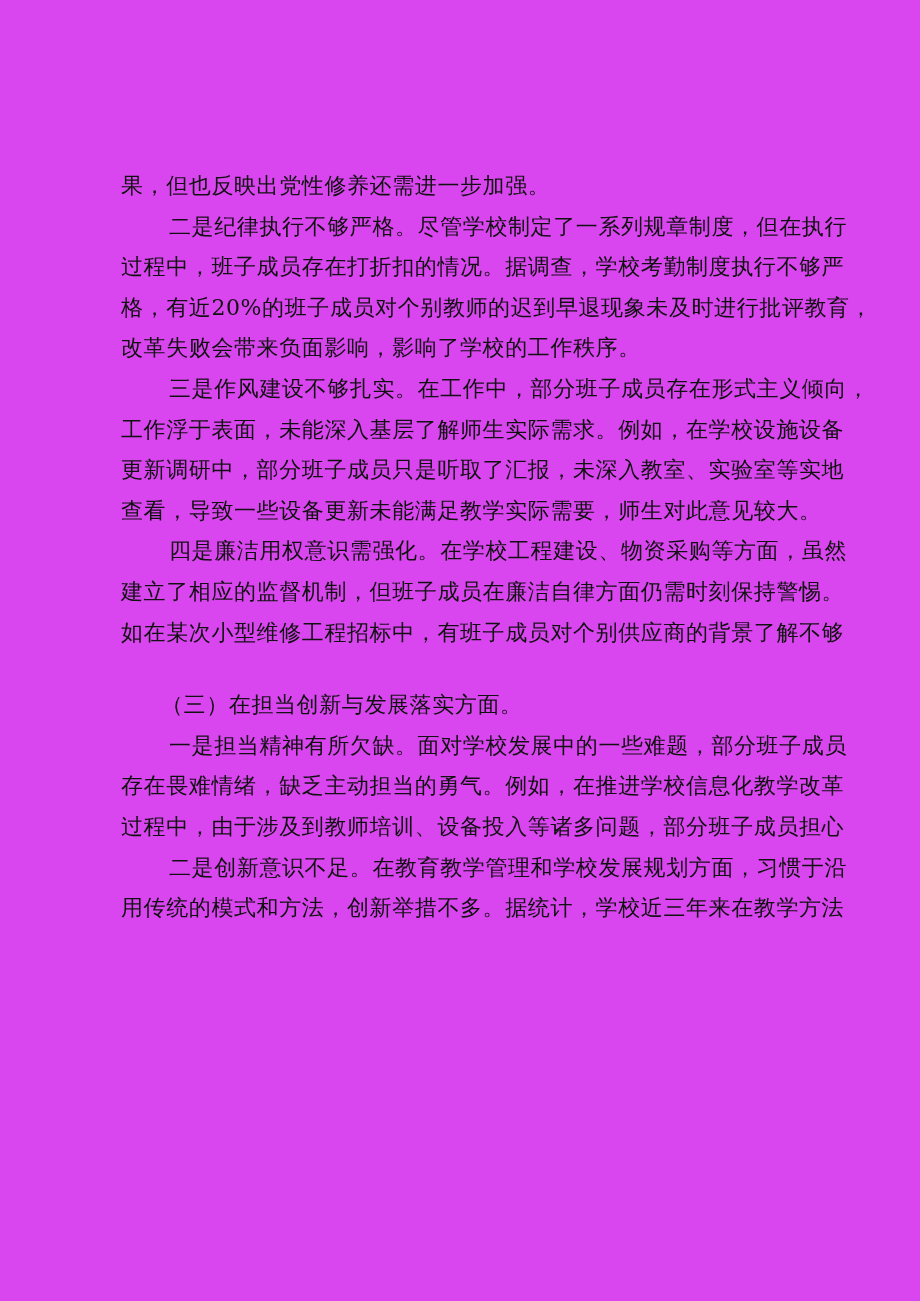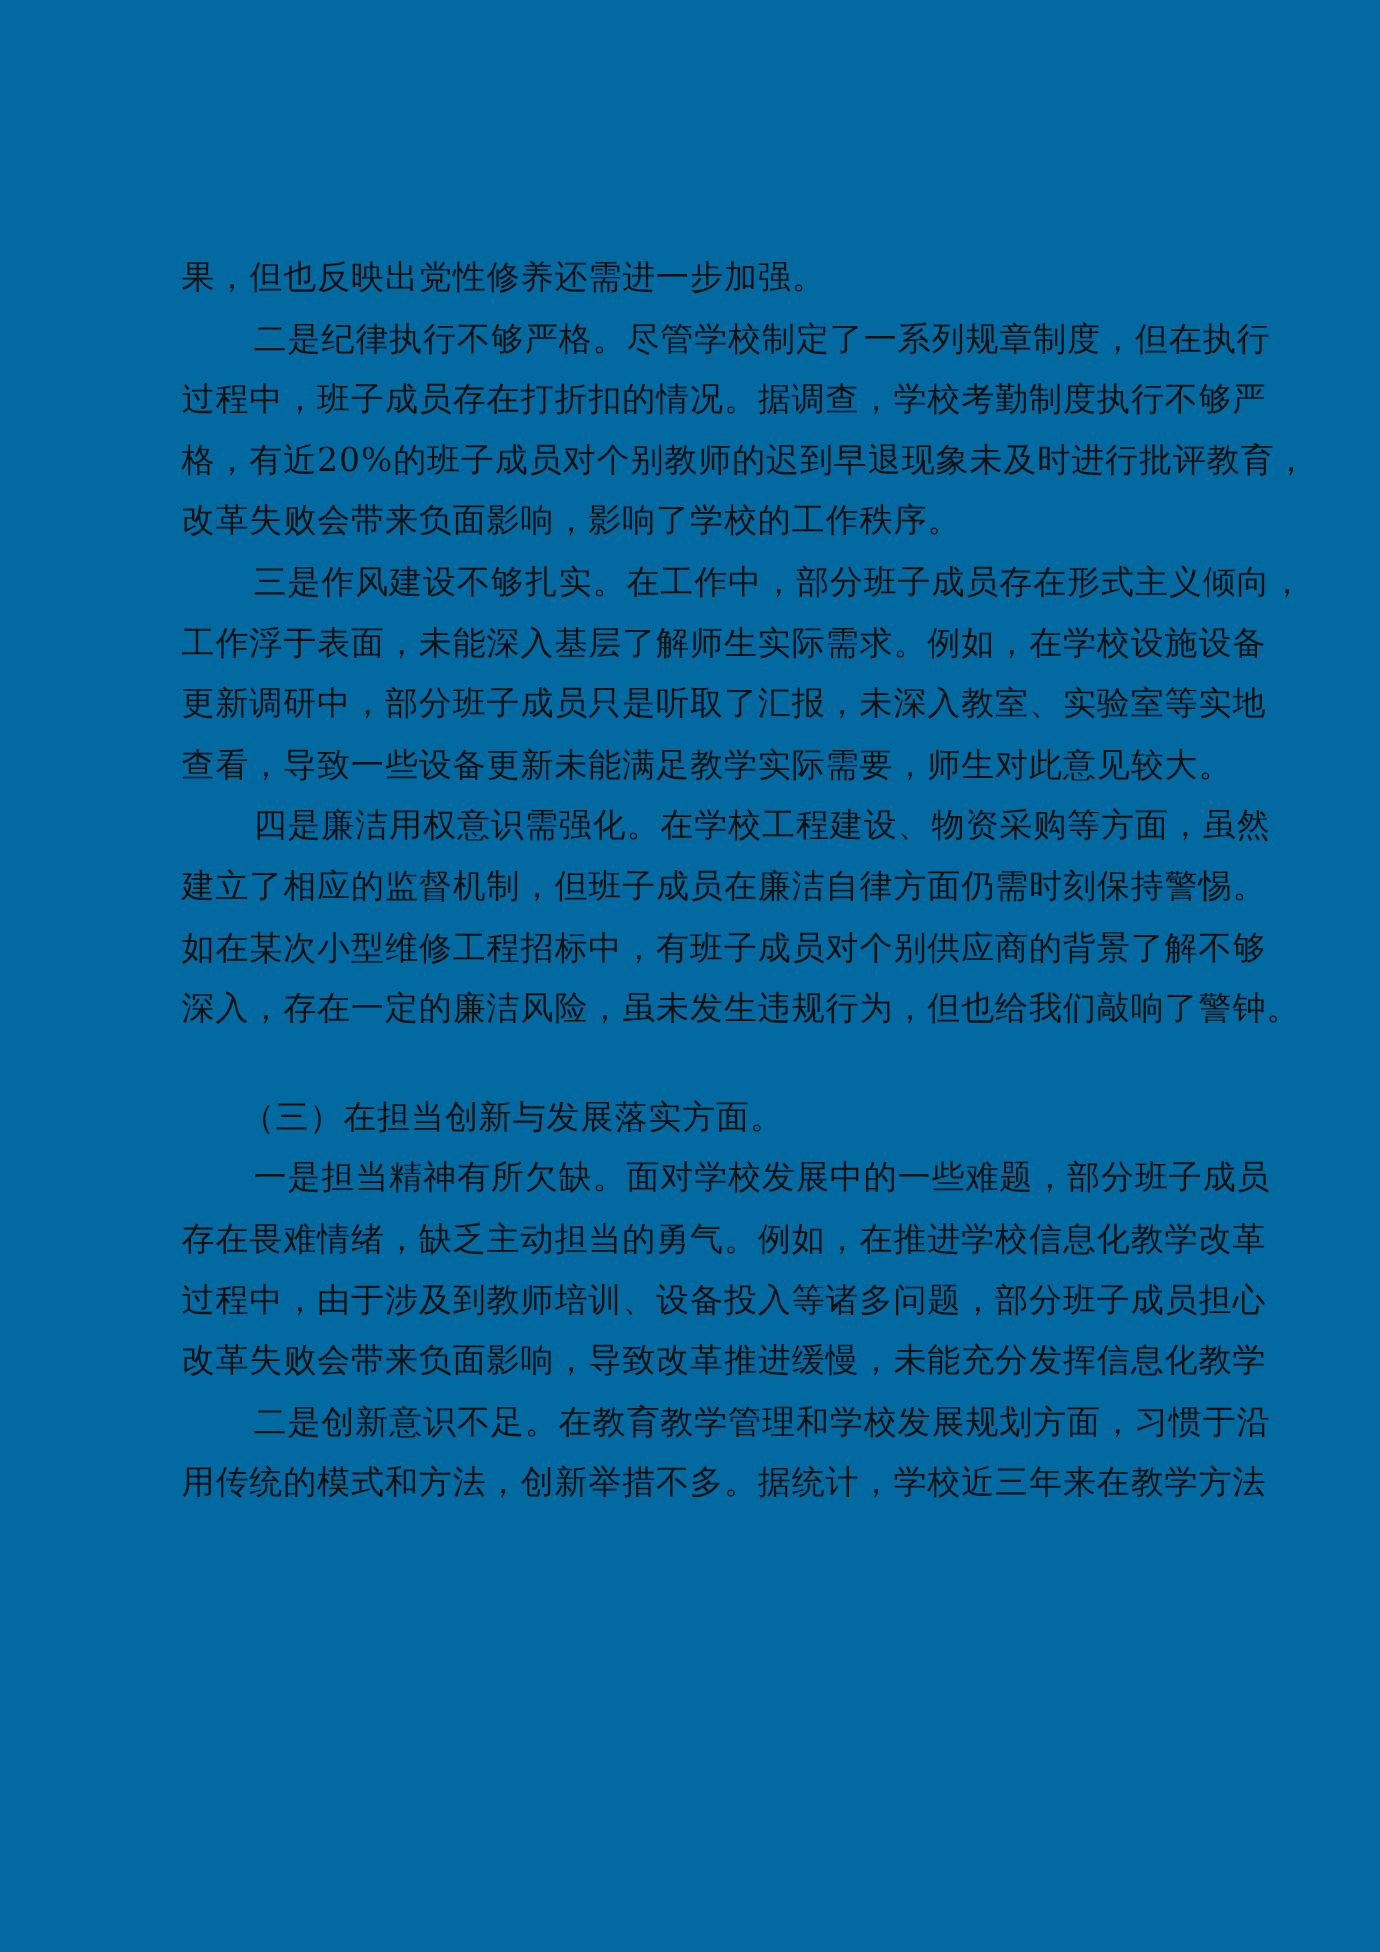--- a/index.html
+++ b/index.html
@@ -12,21 +12,21 @@
       height: 1301px;
       position: relative;
       overflow: hidden;
     }
     .page {
       position: absolute;
       left: 0;
       top: 0;
       width: 920px;
       height: 1301px;
-      background: #0369a1;
+      background: #d946ef;
     }
     .text-body {
       position: absolute;
       left: 121px;
       top: 166px;
       width: 700px;
       font-family: "DejaVu Serif", "Liberation Serif", serif;
       font-size: 22px;
       color: #111111;
       letter-spacing: 0.6px;
@@ -65,32 +65,30 @@
       <div class="line indent">三是作风建设不够扎实。在工作中，部分班子成员存在形式主义倾向，</div>
       <div class="line">工作浮于表面，未能深入基层了解师生实际需求。例如，在学校设施设备</div>
       <div class="line">更新调研中，部分班子成员只是听取了汇报，未深入教室、实验室等实地</div>
       <div class="line">查看，导致一些设备更新未能满足教学实际需要，师生对此意见较大。</div>
     </div>
 
     <div>
       <div class="line indent">四是廉洁用权意识需强化。在学校工程建设、物资采购等方面，虽然</div>
       <div class="line">建立了相应的监督机制，但班子成员在廉洁自律方面仍需时刻保持警惕。</div>
       <div class="line">如在某次小型维修工程招标中，有班子成员对个别供应商的背景了解不够</div>
-      <div class="line">深入，存在一定的廉洁风险，虽未发生违规行为，但也给我们敲响了警钟。</div>
     </div>
 
     <div>
       <div class="line heading-indent">（三）在担当创新与发展落实方面。</div>
     </div>
 
     <div>
       <div class="line indent">一是担当精神有所欠缺。面对学校发展中的一些难题，部分班子成员</div>
       <div class="line">存在畏难情绪，缺乏主动担当的勇气。例如，在推进学校信息化教学改革</div>
       <div class="line">过程中，由于涉及到教师培训、设备投入等诸多问题，部分班子成员担心</div>
-      <div class="line">改革失败会带来负面影响，导致改革推进缓慢，未能充分发挥信息化教学</div>
     </div>
 
     <div>
       <div class="line indent">二是创新意识不足。在教育教学管理和学校发展规划方面，习惯于沿</div>
       <div class="line">用传统的模式和方法，创新举措不多。据统计，学校近三年来在教学方法</div>
     </div>
 
   </div>
 </div>
 

